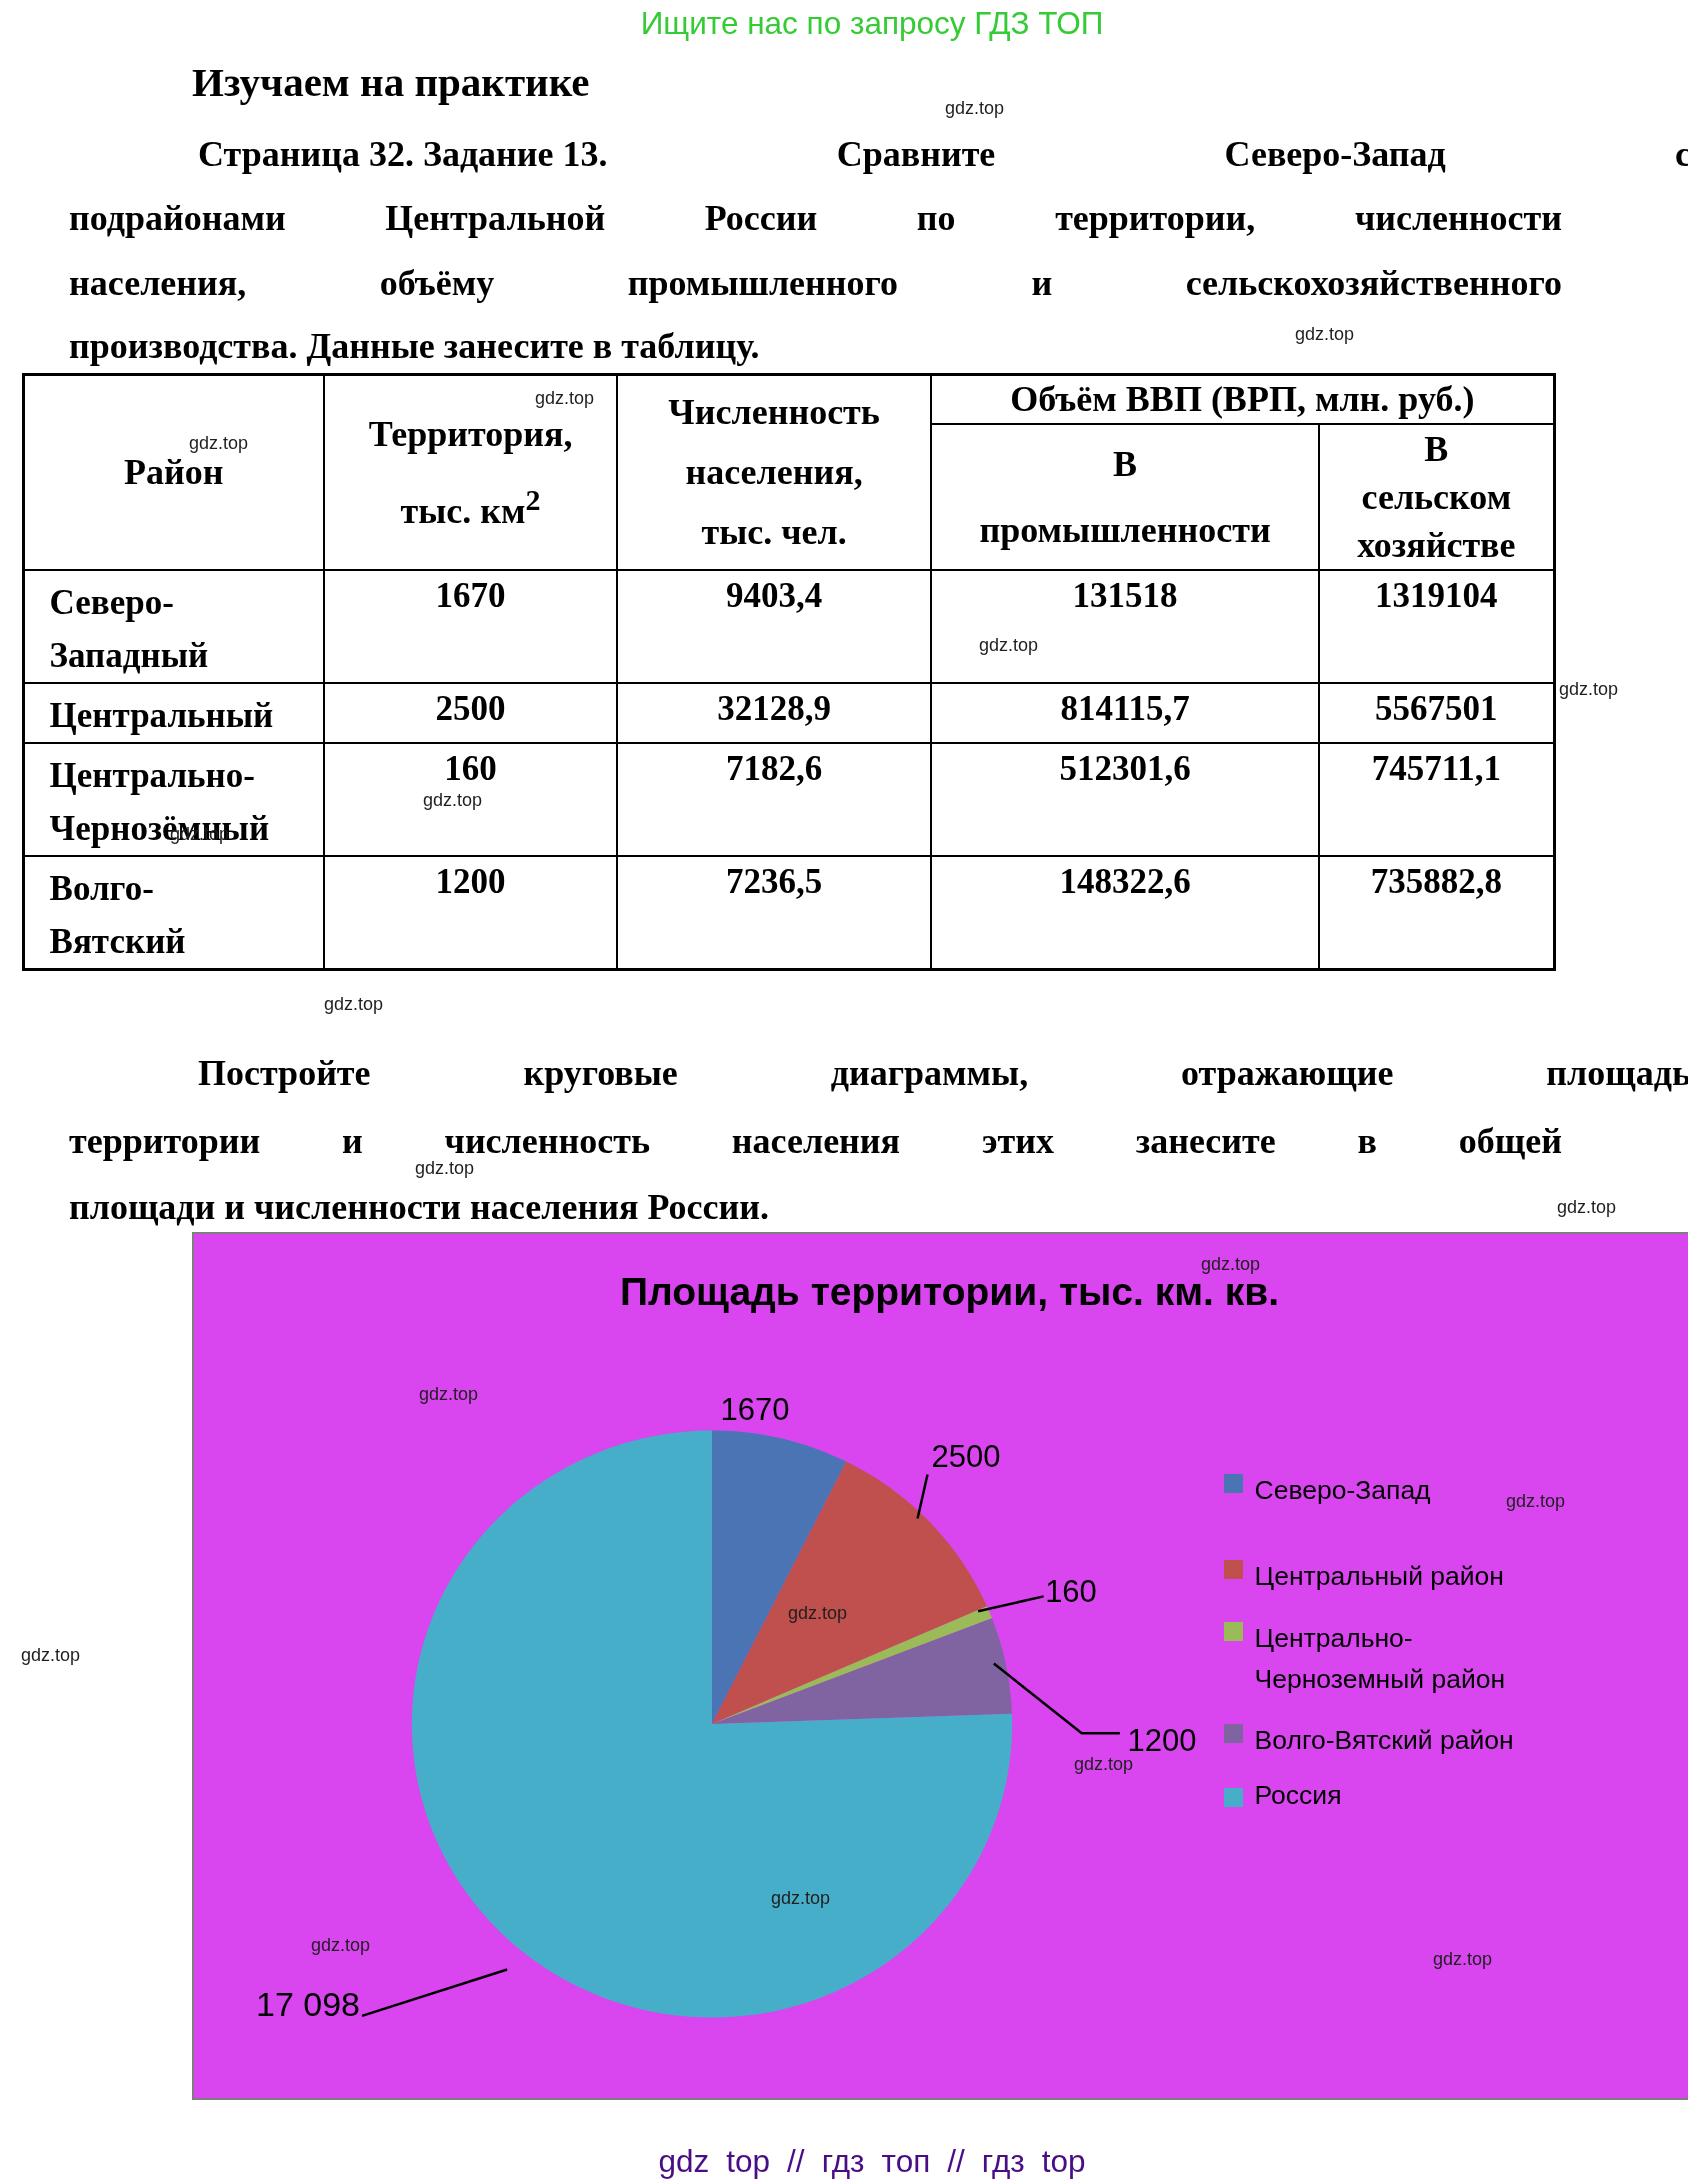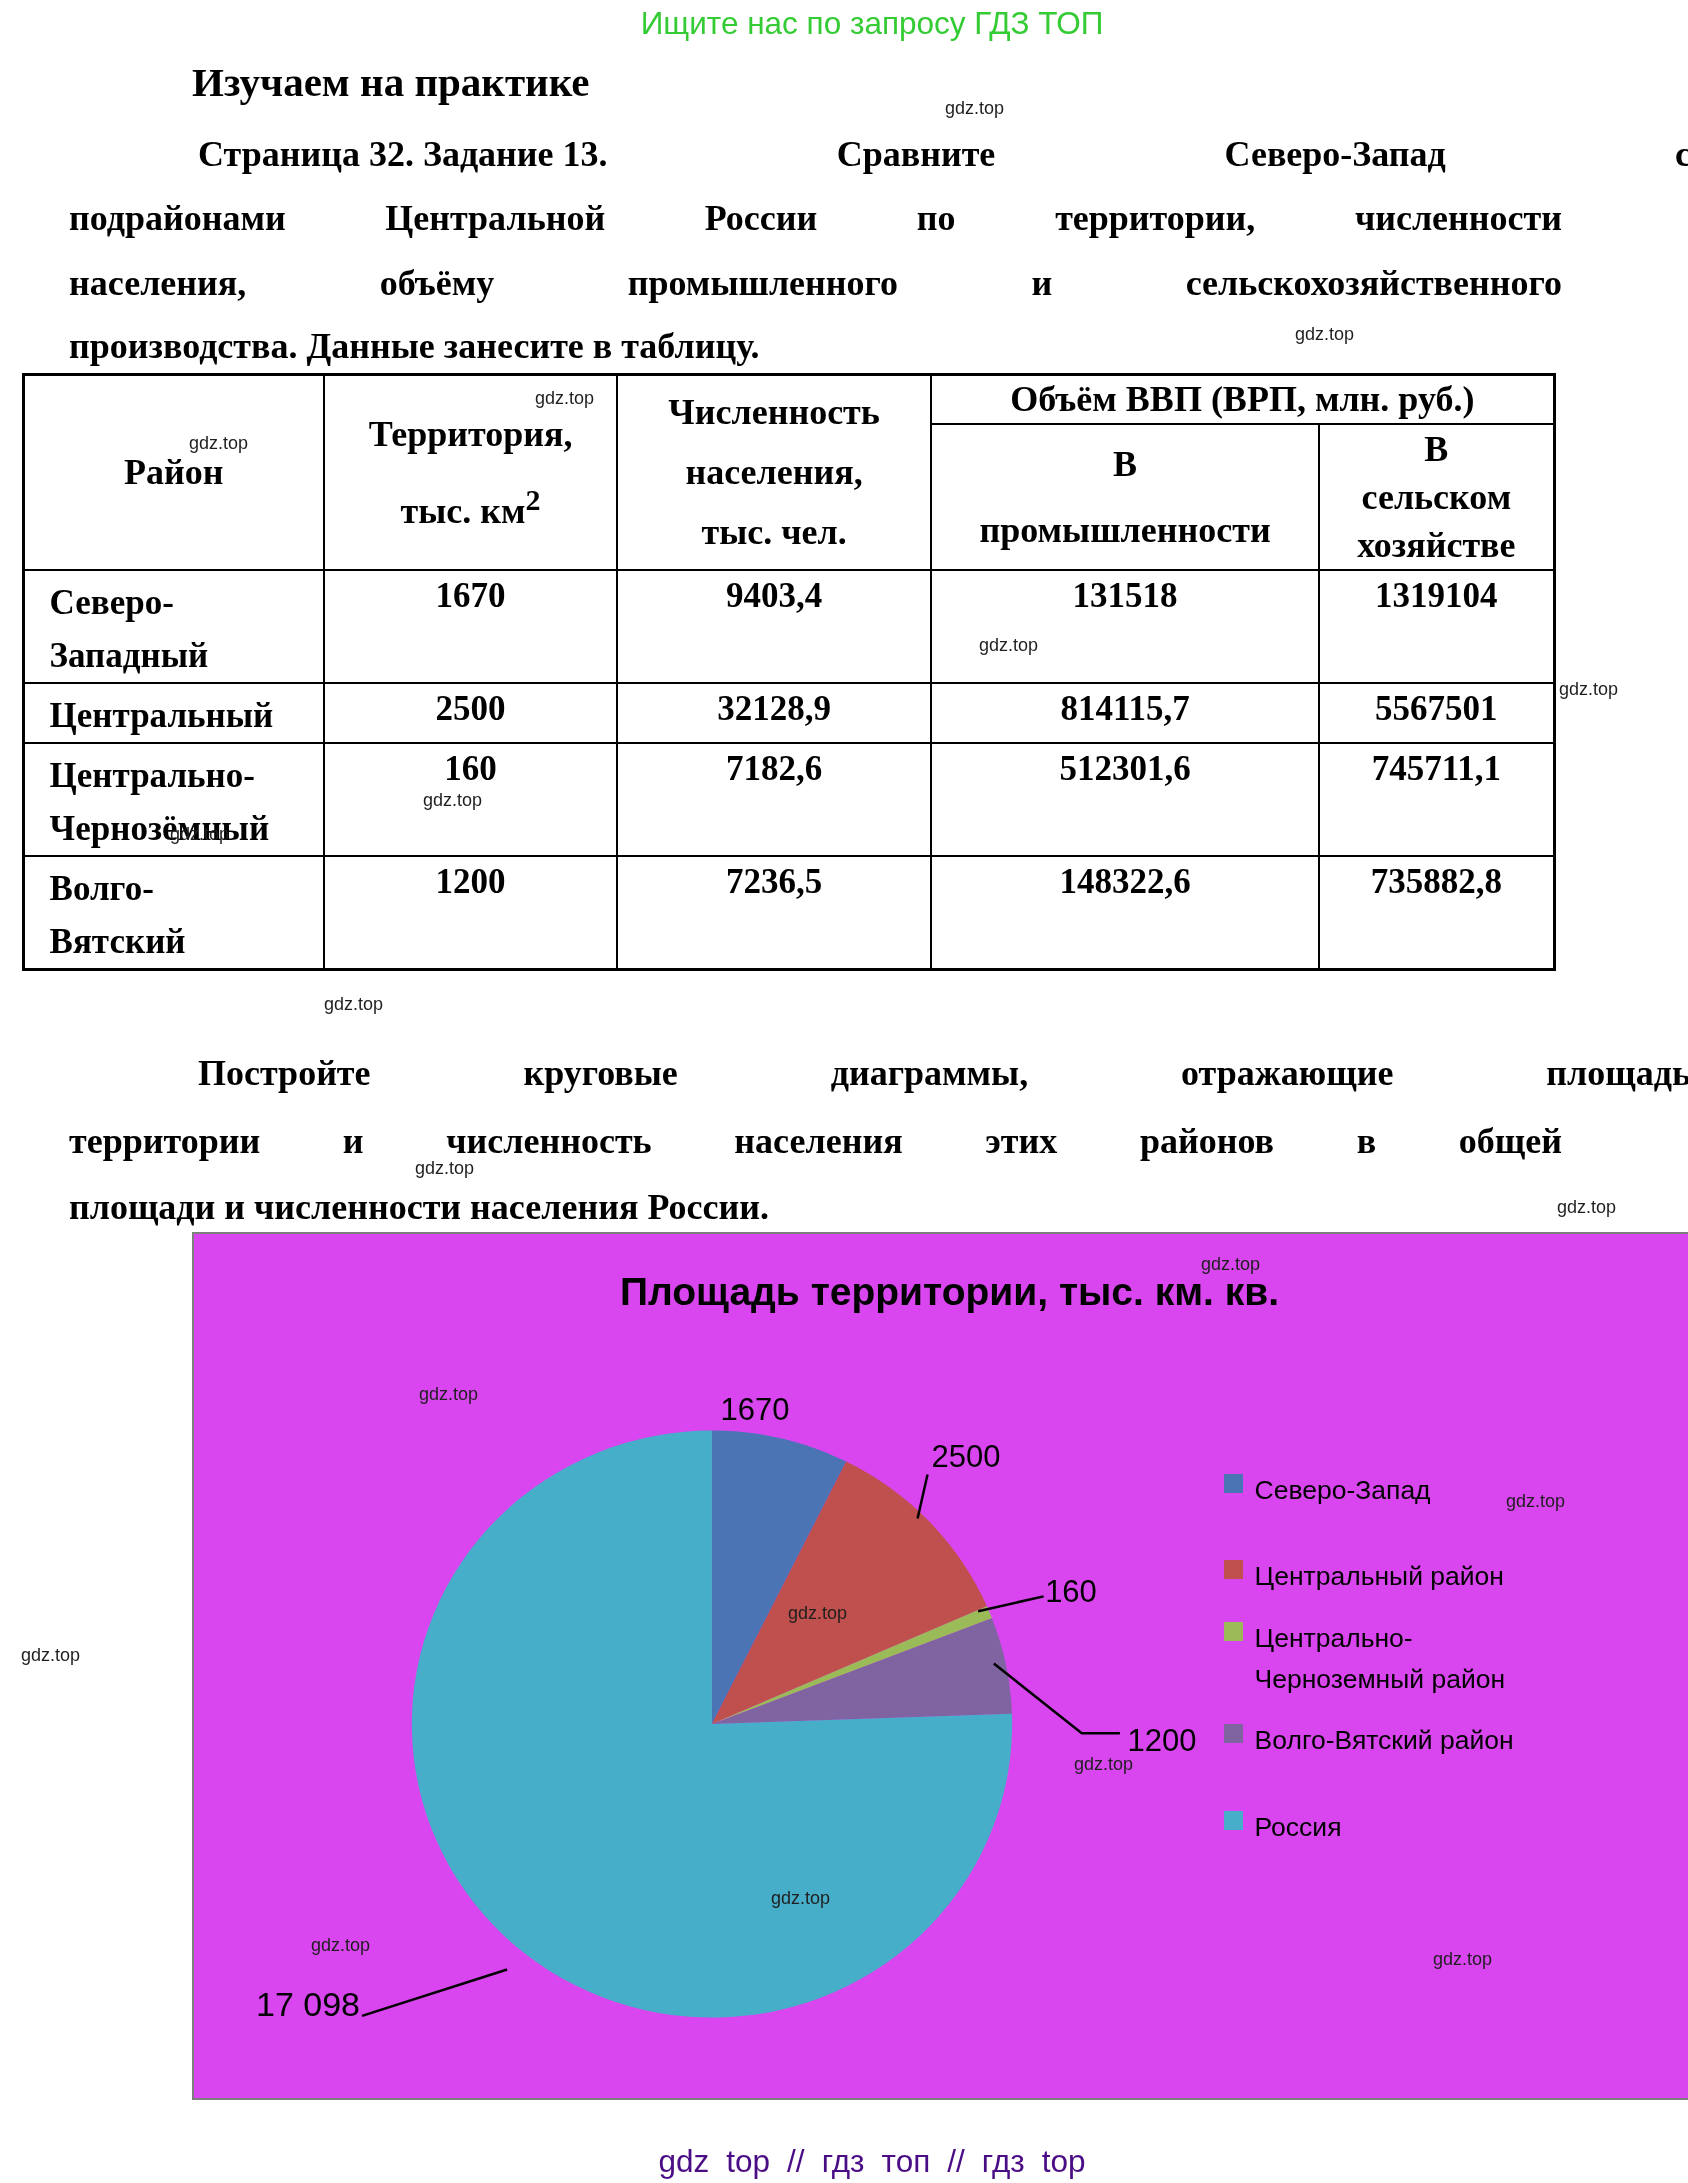--- a/index.html
+++ b/index.html
@@ -146,21 +146,21 @@
     <span>диаграммы,</span>
     <span>отражающие</span>
     <span>площадь</span>
 </div>
 <div class="abs pline jline" style="top:1120px;">
   <span>территории</span>
     <span>и</span>
     <span>численность</span>
     <span>населения</span>
     <span>этих</span>
-    <span>районов</span>
+    <span>занесите</span>
     <span>в</span>
     <span>общей</span>
 </div>
 <div class="abs pline" style="top:1186px;">площади и численности населения России.</div>
 
 <div class="abs" id="chart-box">
   <div id="chart-title">Площадь территории, тыс. км. кв.</div>
 
   <svg id="pie-svg" width="1511" height="864" viewBox="0 0 1821 1042">
     <path d="M624,591 L624.0,237.0 A362,354 0 0 1 785.9,274.4 Z" fill="#4a74b4"></path>
@@ -189,21 +189,21 @@
     <span class="legend-label">Центральный район</span>
   </div>
   <div class="legend-row" style="top:384px;">
     <span class="legend-swatch" style="background: rgb(155, 187, 89);"></span>
     <span class="legend-label" style="max-width:325px;">Центрально-Черноземный район</span>
   </div>
   <div class="legend-row" style="top:486px;">
     <span class="legend-swatch" style="background: rgb(128, 100, 162);"></span>
     <span class="legend-label">Волго-Вятский район</span>
   </div>
-  <div class="legend-row" style="top:573px;">
+  <div class="legend-row" style="top:541px;align-items:center;">
     <span class="legend-swatch" style="background: rgb(70, 174, 200);"></span>
     <span class="legend-label">Россия</span>
   </div>
 </div>
 
 <div class="wm" style="left:945px;top:98px;">gdz.top</div>
 <div class="wm" style="left:1295px;top:324px;">gdz.top</div>
 <div class="wm" style="left:535px;top:388px;">gdz.top</div>
 <div class="wm" style="left:189px;top:433px;">gdz.top</div>
 <div class="wm" style="left:979px;top:635px;">gdz.top</div>

